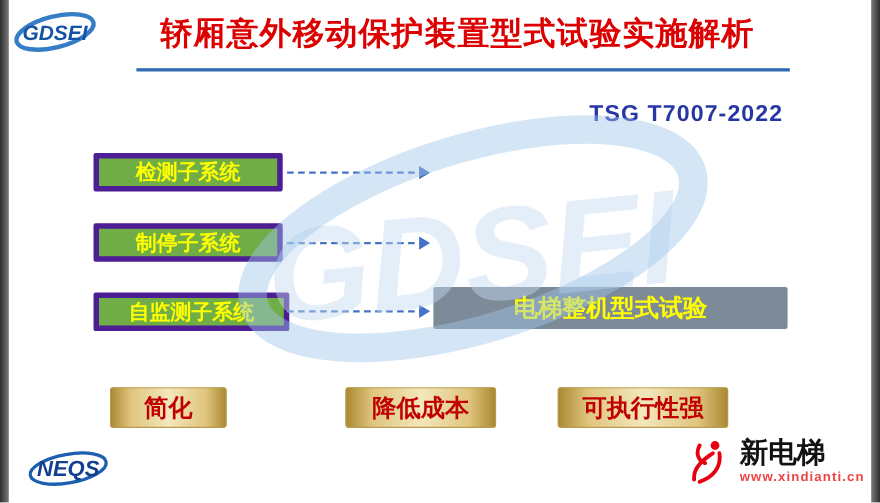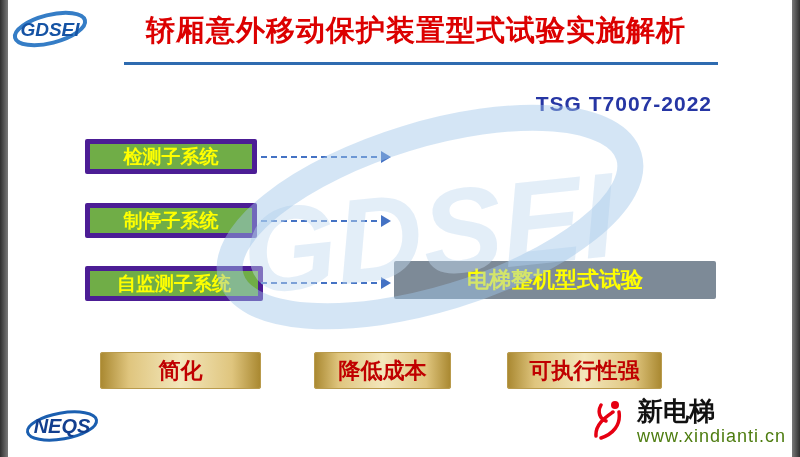--- a/index.html
+++ b/index.html
@@ -29,34 +29,34 @@
     justify-content:center;text-align:center;white-space:pre-line;z-index:2}
 
   .arrow{position:absolute;left:261px;width:126px;height:0;border-top:2px dashed #4472c4;z-index:2}
   .arrow::after{content:"";position:absolute;right:-4px;top:-7px;width:0;height:0;
     border-left:10px solid #4472c4;border-top:6px solid transparent;border-bottom:6px solid transparent}
 
   .gold-box{position:absolute;top:352px;height:37px;display:flex;align-items:center;justify-content:center;
     font-size:22px;font-weight:bold;color:#c00000;border-radius:3px;
     background:linear-gradient(90deg,#a8872f 0%,#dfc57e 18%,#f3e7bb 50%,#dfc57e 82%,#a8872f 100%);
     box-shadow:inset 0 0 0 1px #b99b4d;z-index:2}
-  .gold-1{left:100px;width:161px}
+  .gold-1{left:100px;width:106px}
   .gold-2{left:314px;width:137px}
   .gold-3{left:507px;width:155px}
 
   .watermark{position:absolute;left:195px;top:85px;width:470px;height:265px;z-index:5;pointer-events:none}
 
   .neqs-logo{position:absolute;left:23px;top:405px;width:78px;height:48px;z-index:6}
 
   .site-footer{position:absolute;right:14px;top:396px;z-index:6;display:flex;align-items:flex-start;gap:11px}
   .xdt-icon{flex:0 0 auto;margin-top:2px}
   .site-text{display:flex;flex-direction:column;align-items:flex-start}
   .site-name{font-size:26px;font-weight:bold;color:#111;line-height:30px;
     text-shadow:0 0 3px #fff,0 0 3px #fff}
-  .site-url{font-size:18px;font-weight:normal;color:#4d7c0f;letter-spacing:1px;
+  .site-url{font-size:12px;font-weight:bold;color:#ef4444;letter-spacing:1px;
     text-shadow:0 0 2px #fff,0 0 2px #fff}
 </style>
 </head>
 <body>
 
 <div class="slide">
 
   <div class="edge edge-left"></div>
   <div class="edge edge-right"></div>
 

